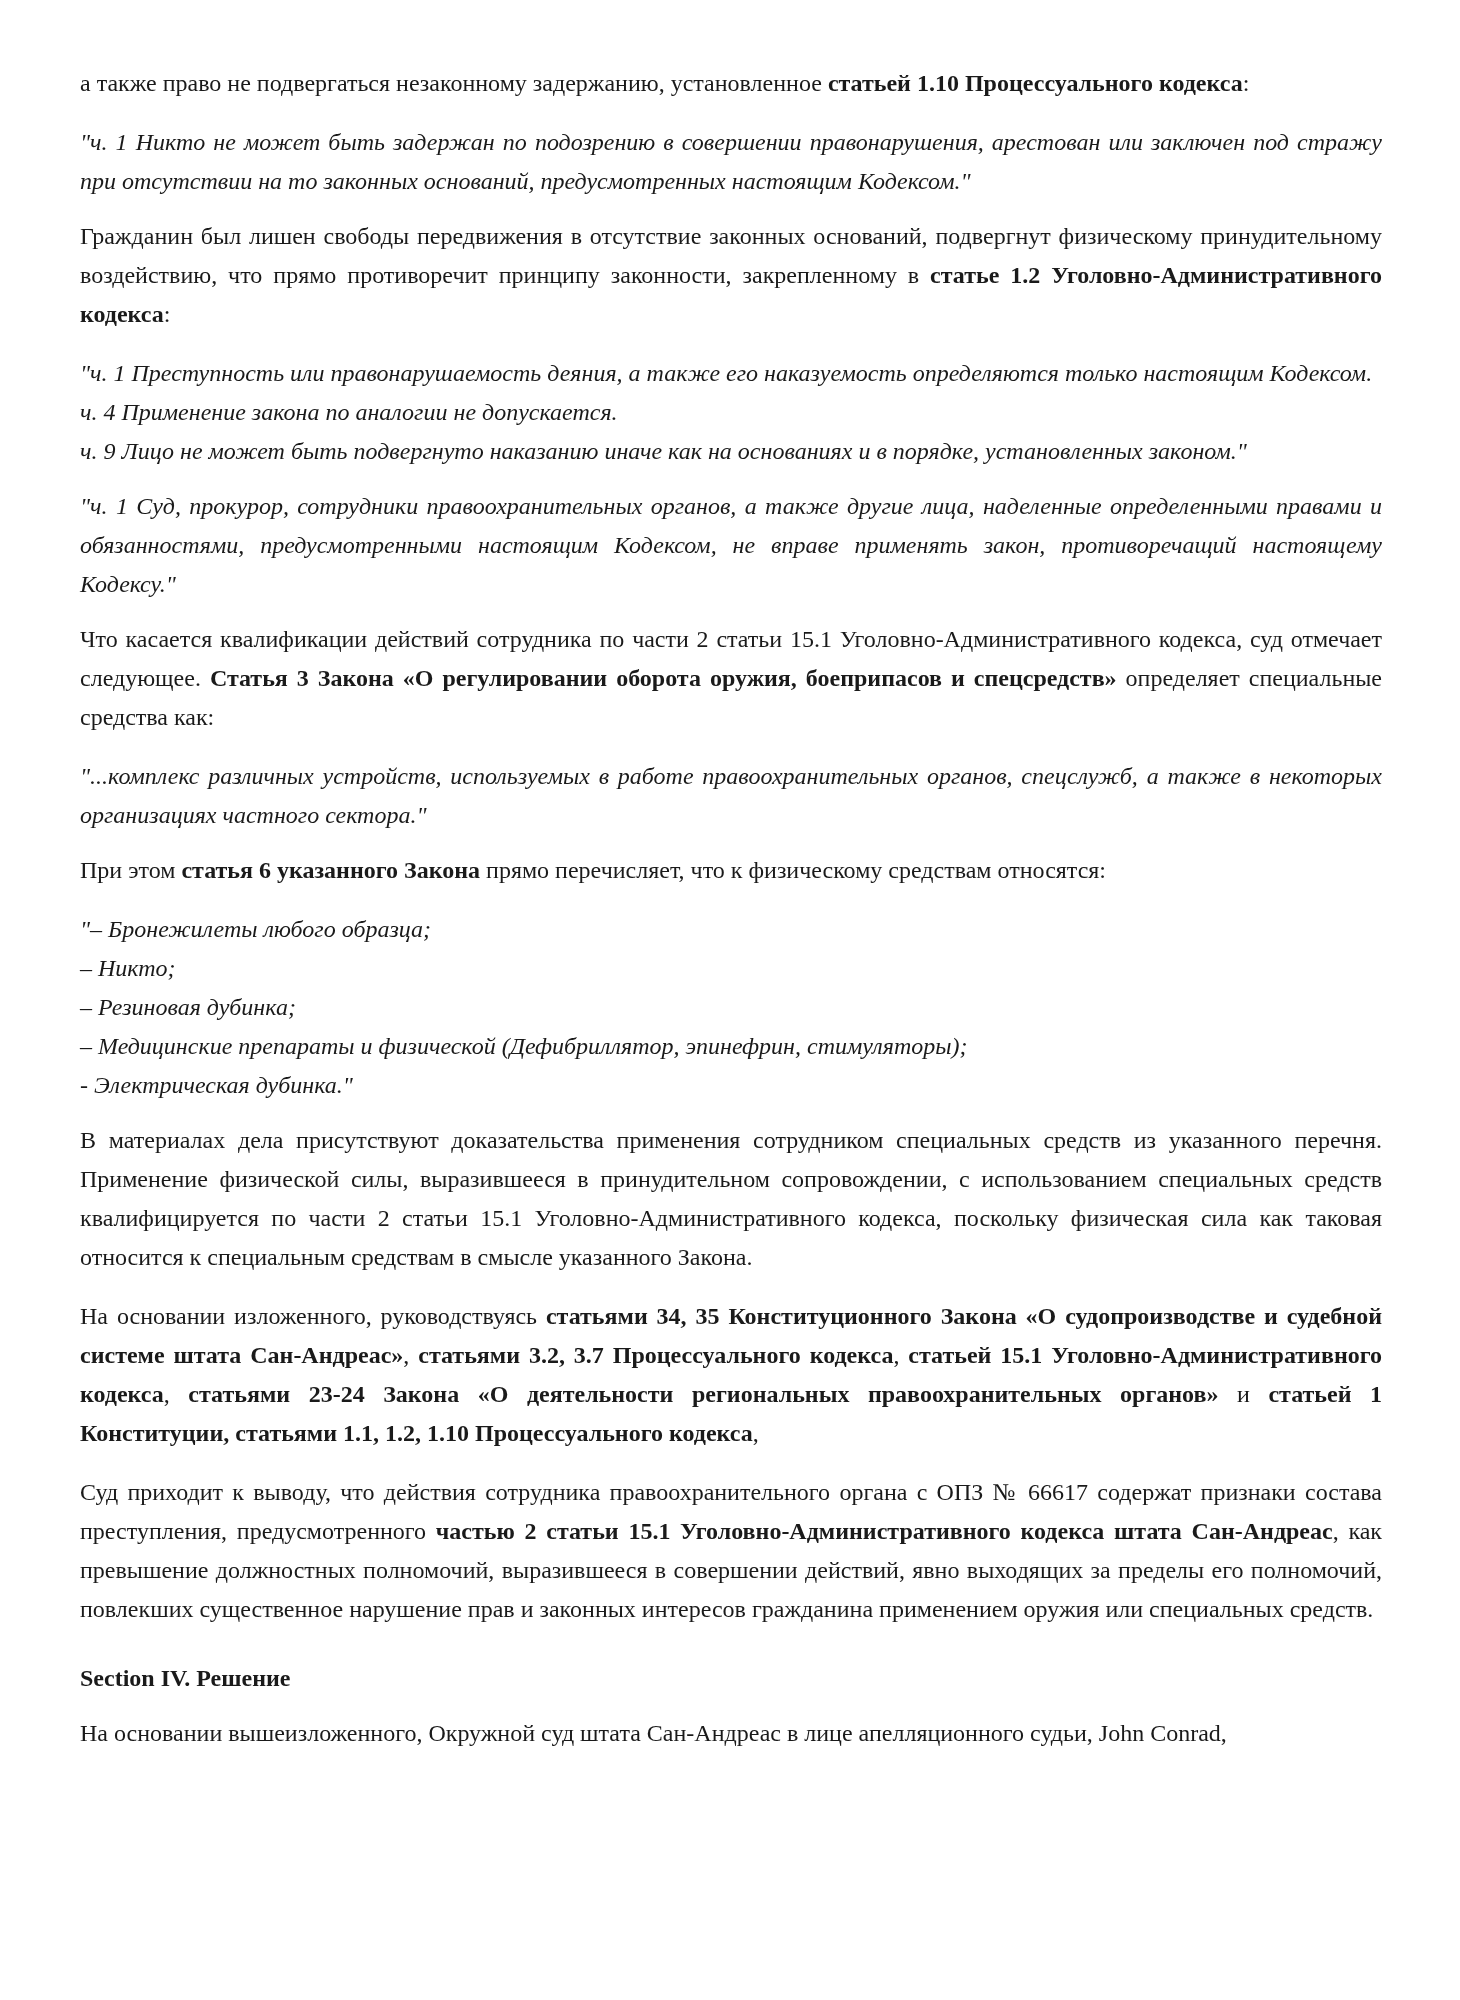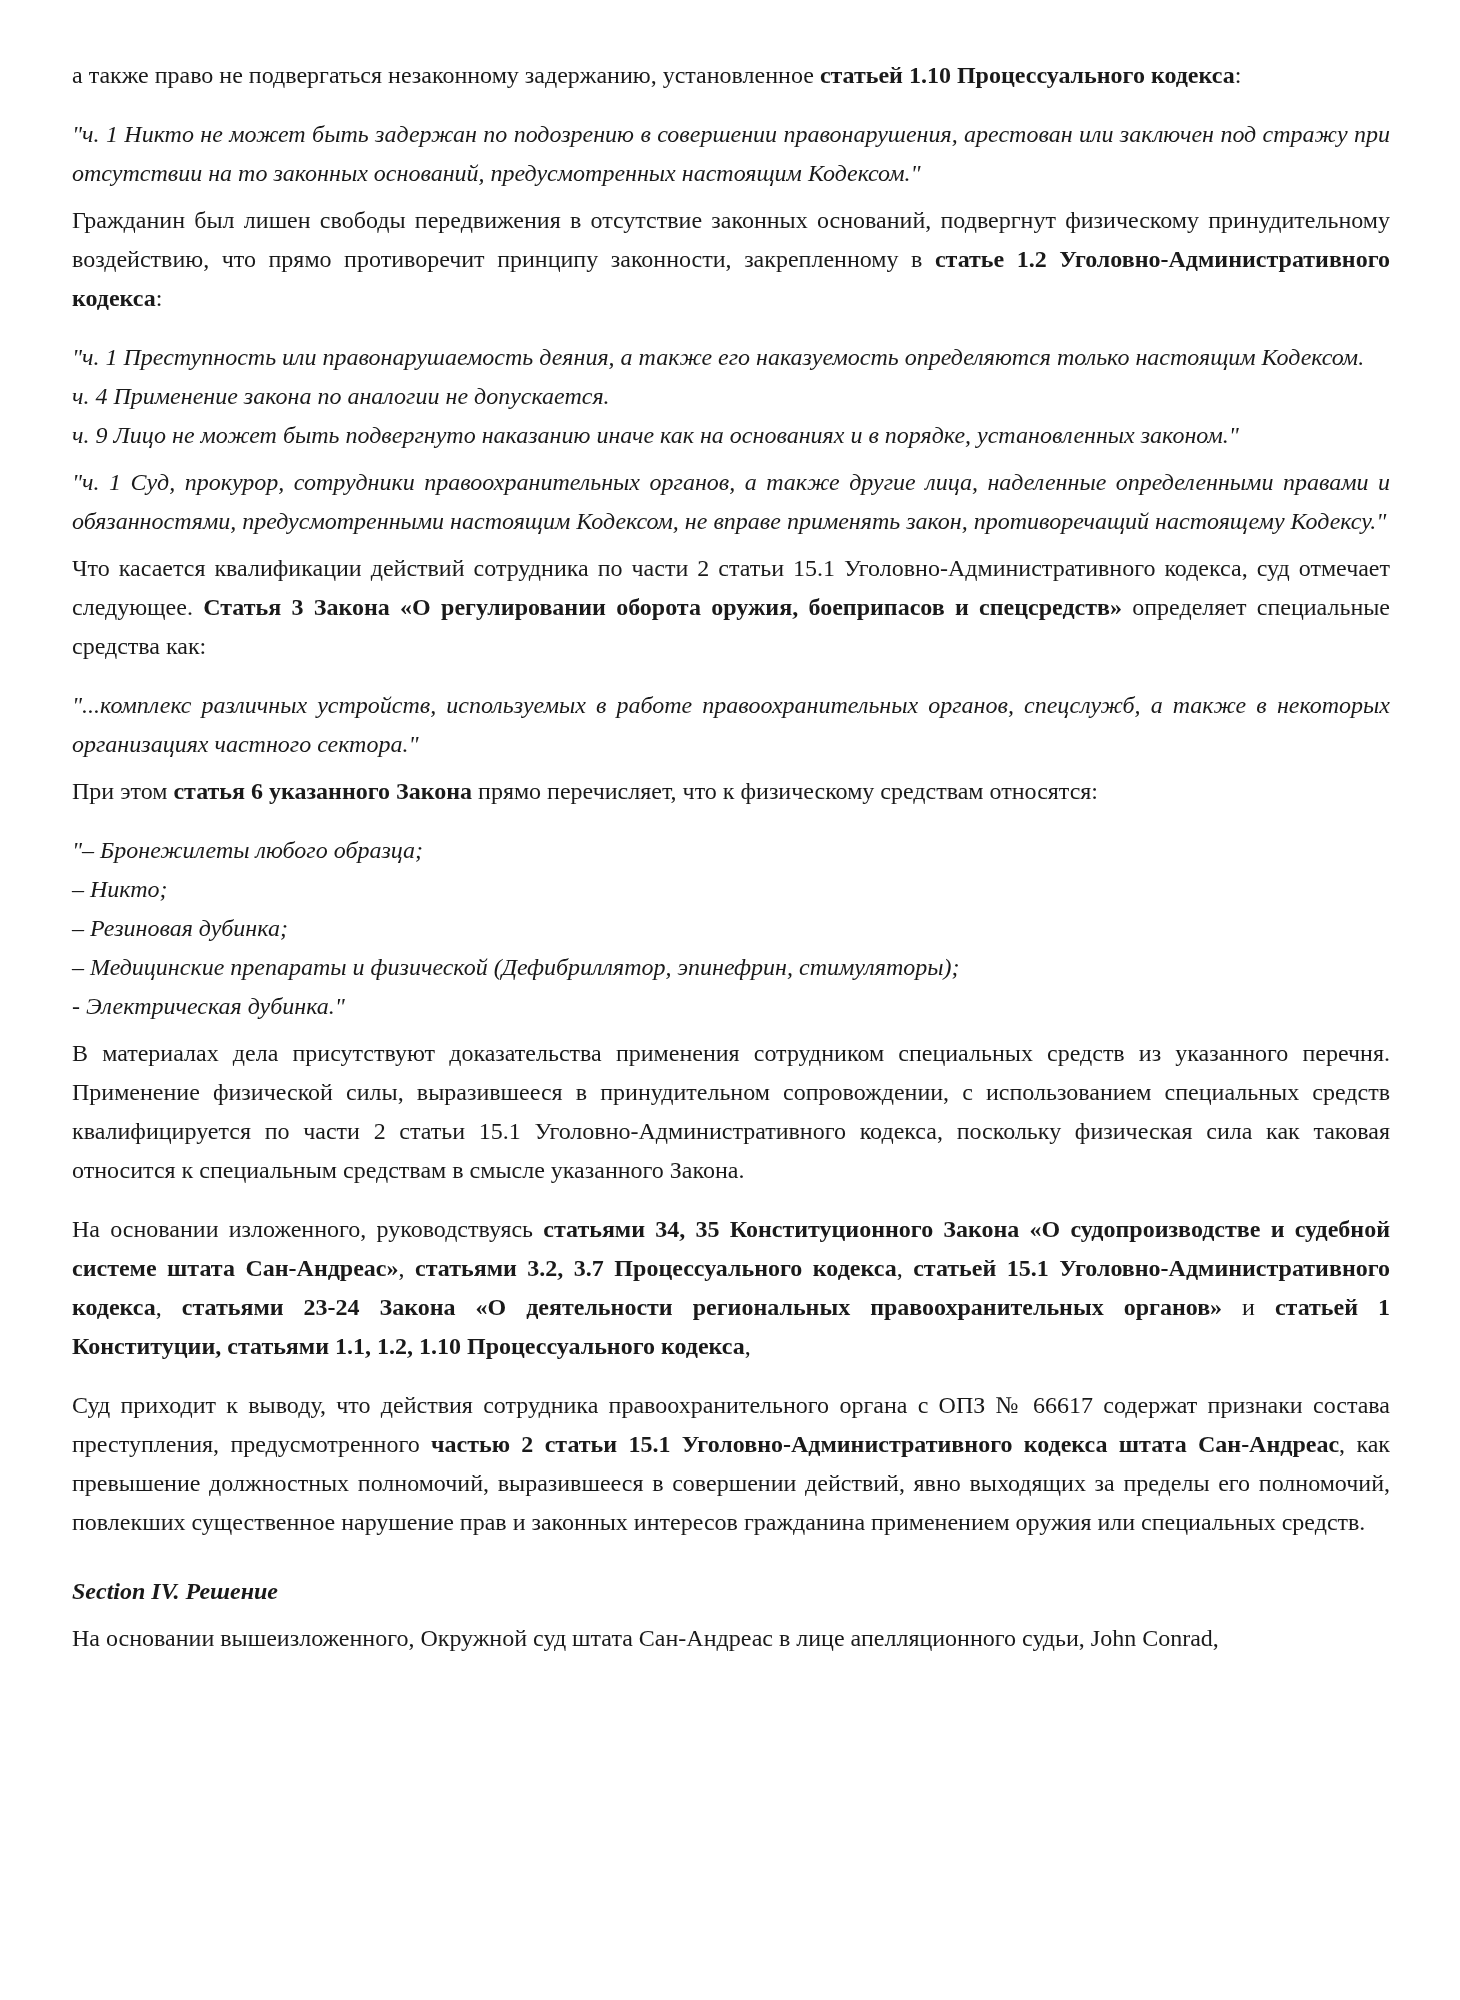--- a/index.html
+++ b/index.html
@@ -17,28 +17,28 @@
       position: absolute;
       left: 64px;
       top: 48px;
       width: 1334px;
       font-family: "Liberation Serif", "DejaVu Serif", serif;
       font-size: 24px;
       line-height: 39px;
       color: #1a1a1a;
     }
     .p {
-      margin: 8px;
+      margin: 16px;
       text-align: justify;
       text-align-last: left;
     }
     .p.gap-after { margin-bottom: 20px; }
     .quote { font-style: italic; }
     .b { font-weight: bold; }
-    .heading { font-weight: bold; margin-top: 30px; font-style: italic; }
+    .heading { font-weight: bold; margin-top: 30px; }
     .line { display: block; }
   </style>
 </head>
 <body>
 
 <div class="page">
 
   <p class="p gap-after"><span>а также право не подвергаться незаконному задержанию, установленное </span><span class="b">статьей 1.10 Процессуального кодекса</span><span>:</span></p>
 
   <p class="p quote">"ч. 1 Никто не может быть задержан по подозрению в совершении правонарушения, арестован или заключен под стражу при отсутствии на то законных оснований, предусмотренных настоящим Кодексом."</p>

